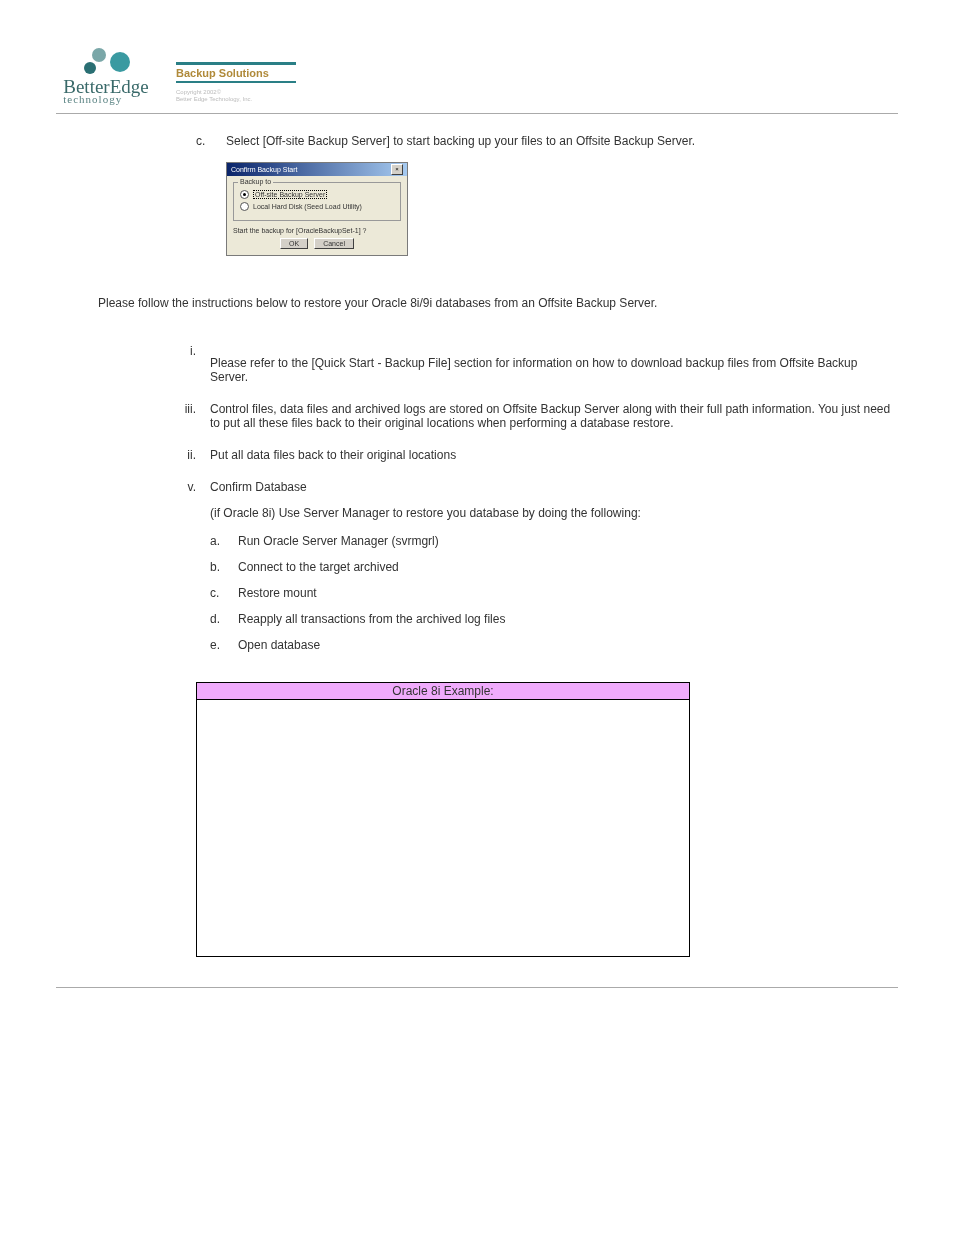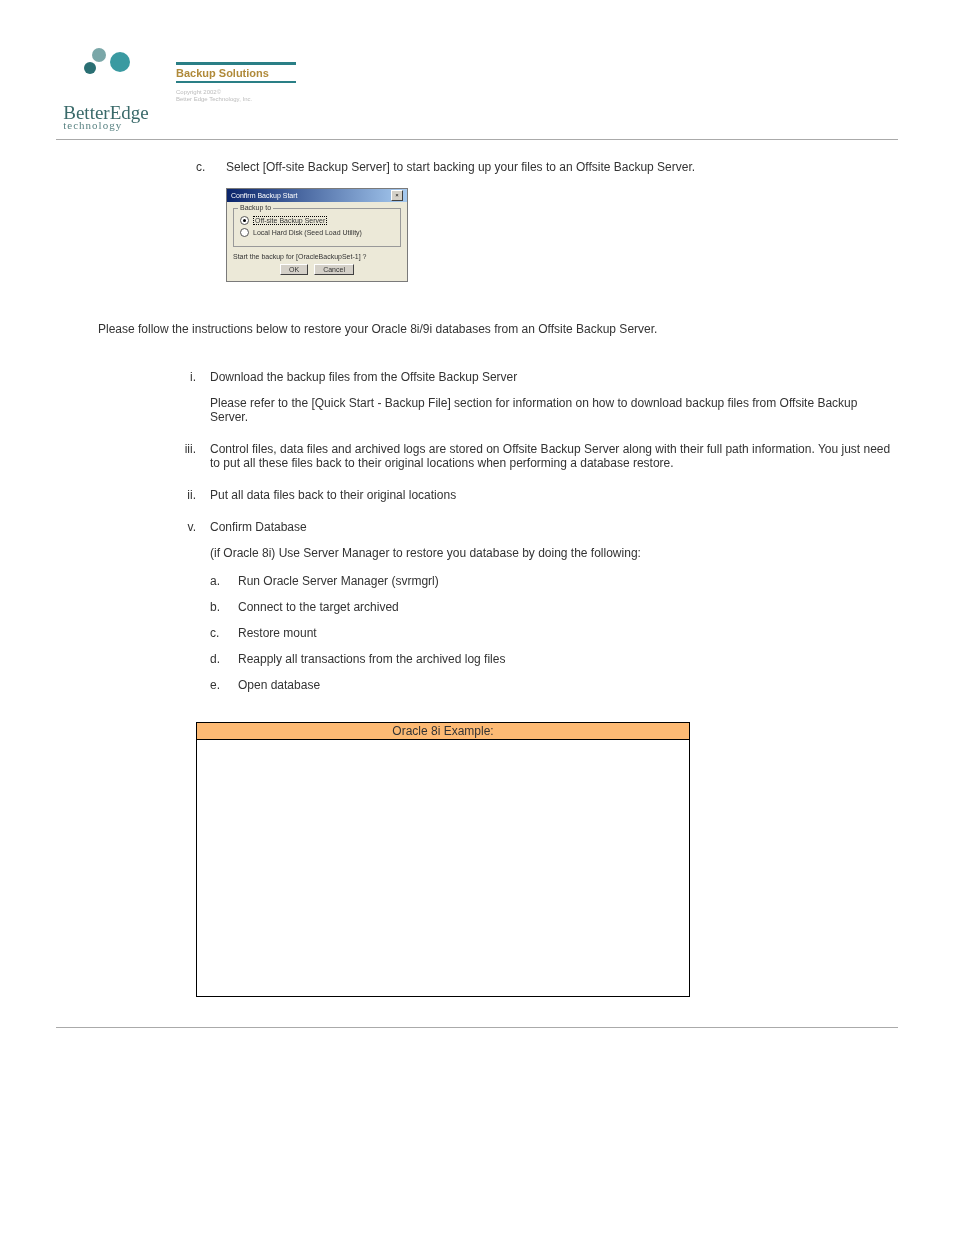--- a/index.html
+++ b/index.html
@@ -22,21 +22,20 @@
     gap: 20px;
     padding-bottom: 8px;
     border-bottom: 1.5px solid #aaa;
     margin-bottom: 20px;
   }
   .logo-block {
     display: flex;
     flex-direction: column;
     align-items: center;
     width: 100px;
-    gap: 26px;
   }
   .logo-circles {
     position: relative;
     width: 56px;
     height: 28px;
   }
   .circ { position: absolute; border-radius: 50%; }
   .c1 { width: 14px; height: 14px; background: #7aa7a8; left: 14px; top: 0; }
   .c2 { width: 20px; height: 20px; background: #3a9aa1; left: 32px; top: 4px; }
   .c3 { width: 12px; height: 12px; background: #2a6f73; left: 6px; top: 14px; }
@@ -144,21 +143,21 @@
 
   .example-table {
     margin-left: 140px;
     width: 492px;
     border: 1px solid #000;
     margin-top: 6px;
   }
   .example-header {
     text-align: center;
     border-bottom: 1px solid #000;
-    background: #fdba74;
+    background: #f0abfc;
     padding: 1px 0;
     font-size: 12px;
   }
   .example-body {
     height: 256px;
     background: #fff;
   }
   .footer-line {
     border-top: 1.5px solid #aaa;
     margin-top: 30px;
@@ -222,21 +221,20 @@
       </div>
     </div>
   </div>
 
   <div class="intro-wide">Please follow the instructions below to restore your Oracle 8i/9i databases from an Offsite Backup Server.</div>
 
   <div class="roman-list">
     <div class="roman-item">
       <div class="num">i.</div>
       <div class="body">
-        <div>Download the backup files from the Offsite Backup Server</div>
         <div class="sub">Please refer to the [Quick Start - Backup File] section for information on how to download backup files from Offsite Backup Server.</div>
       </div>
     </div>
 
     <div class="roman-item">
       <div class="num">iii.</div>
       <div class="body">Control files, data files and archived logs are stored on Offsite Backup Server along with their full path information. You just need to put all these files back to their original locations when performing a database restore.</div>
     </div>
 
     <div class="roman-item">

